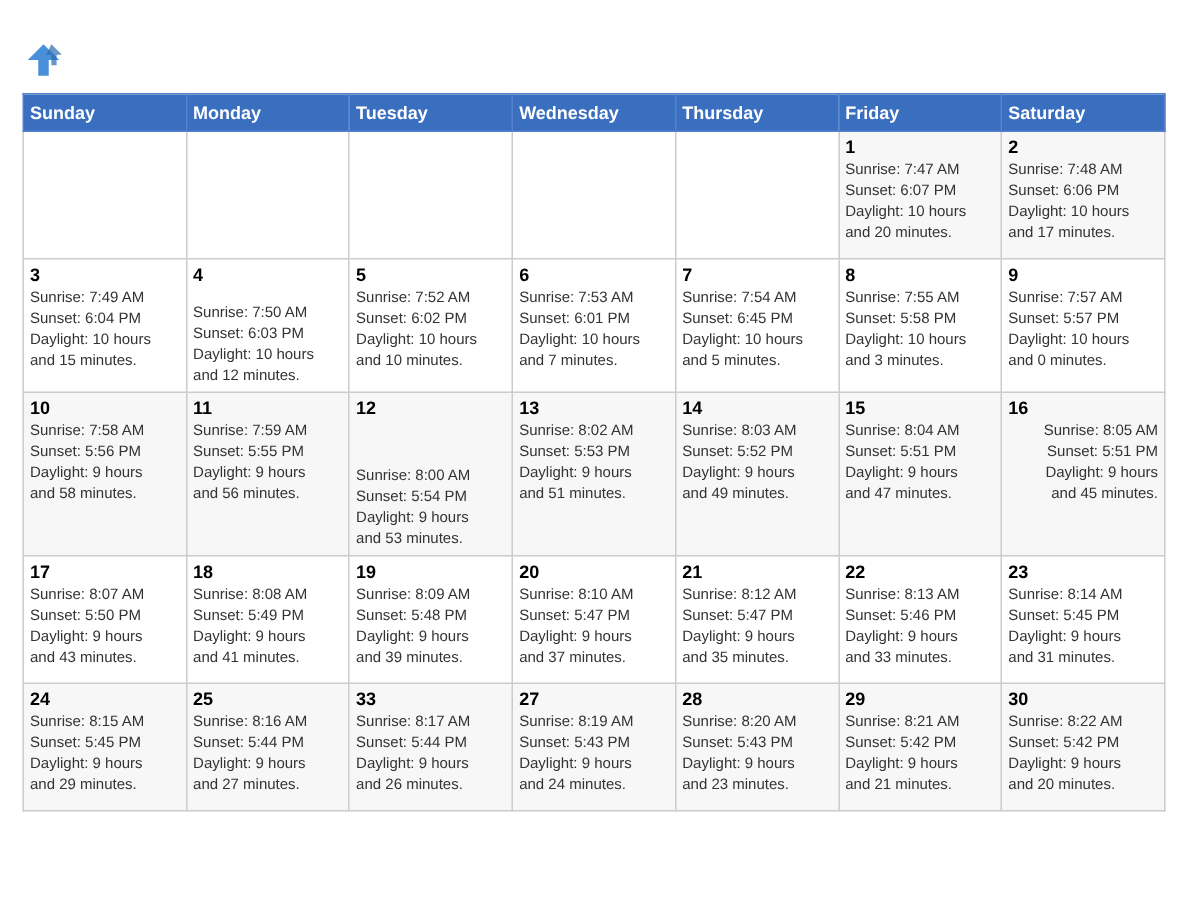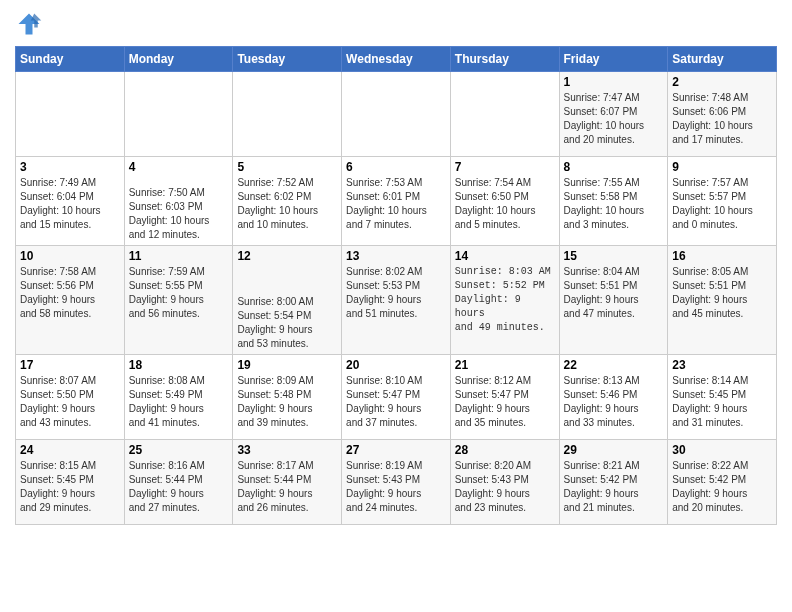--- a/index.html
+++ b/index.html
@@ -5,21 +5,21 @@
     * { margin: 0; padding: 0; box-sizing: border-box; }
     body {
       font-family: Arial, sans-serif;
       background: #fff;
       width: 792px;
       height: 612px;
       overflow: hidden;
     }
     .container {
       width: 792px;
-      padding: 10px 15px;
+      padding: 26px 15px;
     }
     .header {
       display: flex;
       align-items: flex-start;
       justify-content: space-between;
       margin-bottom: 8px;
     }
     .logo {
       display: flex;
       align-items: center;
@@ -171,21 +171,21 @@
           <td>
             <span class="day-number">6</span>
             <div class="day-info" style="white-space: pre-line;">Sunrise: 7:53 AM
 Sunset: 6:01 PM
 Daylight: 10 hours
 and 7 minutes.</div>
           </td>
           <td>
             <span class="day-number">7</span>
             <div class="day-info" style="white-space: pre-line;">Sunrise: 7:54 AM
-Sunset: 6:50 PM
+Sunset: 6:45 PM
 Daylight: 10 hours
 and 5 minutes.</div>
           </td>
           <td>
             <span class="day-number">8</span>
             <div class="day-info" style="white-space: pre-line;">Sunrise: 7:55 AM
 Sunset: 5:58 PM
 Daylight: 10 hours
 and 3 minutes.</div>
           </td>
@@ -221,35 +221,35 @@
           </td>
           <td>
             <span class="day-number">13</span>
             <div class="day-info" style="white-space: pre-line;">Sunrise: 8:02 AM
 Sunset: 5:53 PM
 Daylight: 9 hours
 and 51 minutes.</div>
           </td>
           <td>
             <span class="day-number">14</span>
-            <div class="day-info" style="white-space: pre-line; font-family: Liberation Mono, monospace;">Sunrise: 8:03 AM
+            <div class="day-info" style="white-space: pre-line;">Sunrise: 8:03 AM
 Sunset: 5:52 PM
 Daylight: 9 hours
 and 49 minutes.</div>
           </td>
           <td>
             <span class="day-number">15</span>
             <div class="day-info" style="white-space: pre-line;">Sunrise: 8:04 AM
 Sunset: 5:51 PM
 Daylight: 9 hours
 and 47 minutes.</div>
           </td>
           <td>
             <span class="day-number">16</span>
-            <div class="day-info" style="white-space: pre-line;">Sunrise: 8:05 AM
+            <div class="day-info" style="white-space: pre-line; text-align: right;">Sunrise: 8:05 AM
 Sunset: 5:51 PM
 Daylight: 9 hours
 and 45 minutes.</div>
           </td>
         </tr>
         <tr>
           <td>
             <span class="day-number">17</span>
             <div class="day-info" style="white-space: pre-line;">Sunrise: 8:07 AM
 Sunset: 5:50 PM

